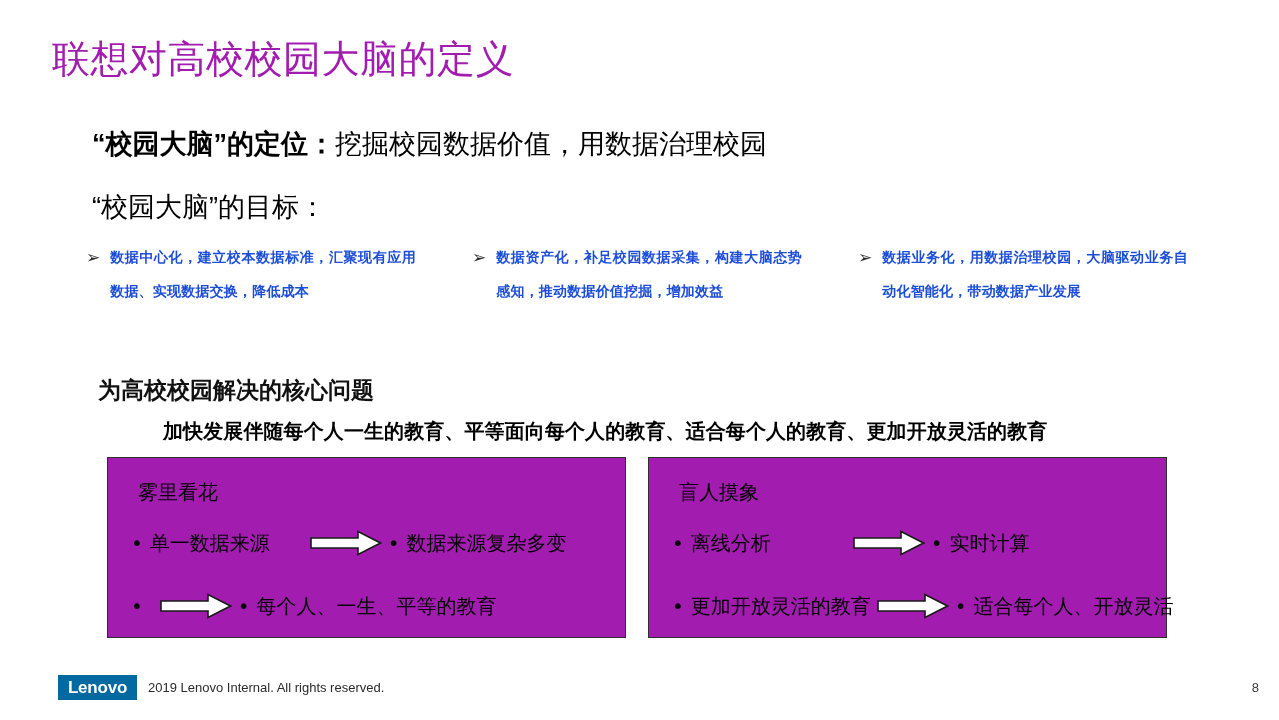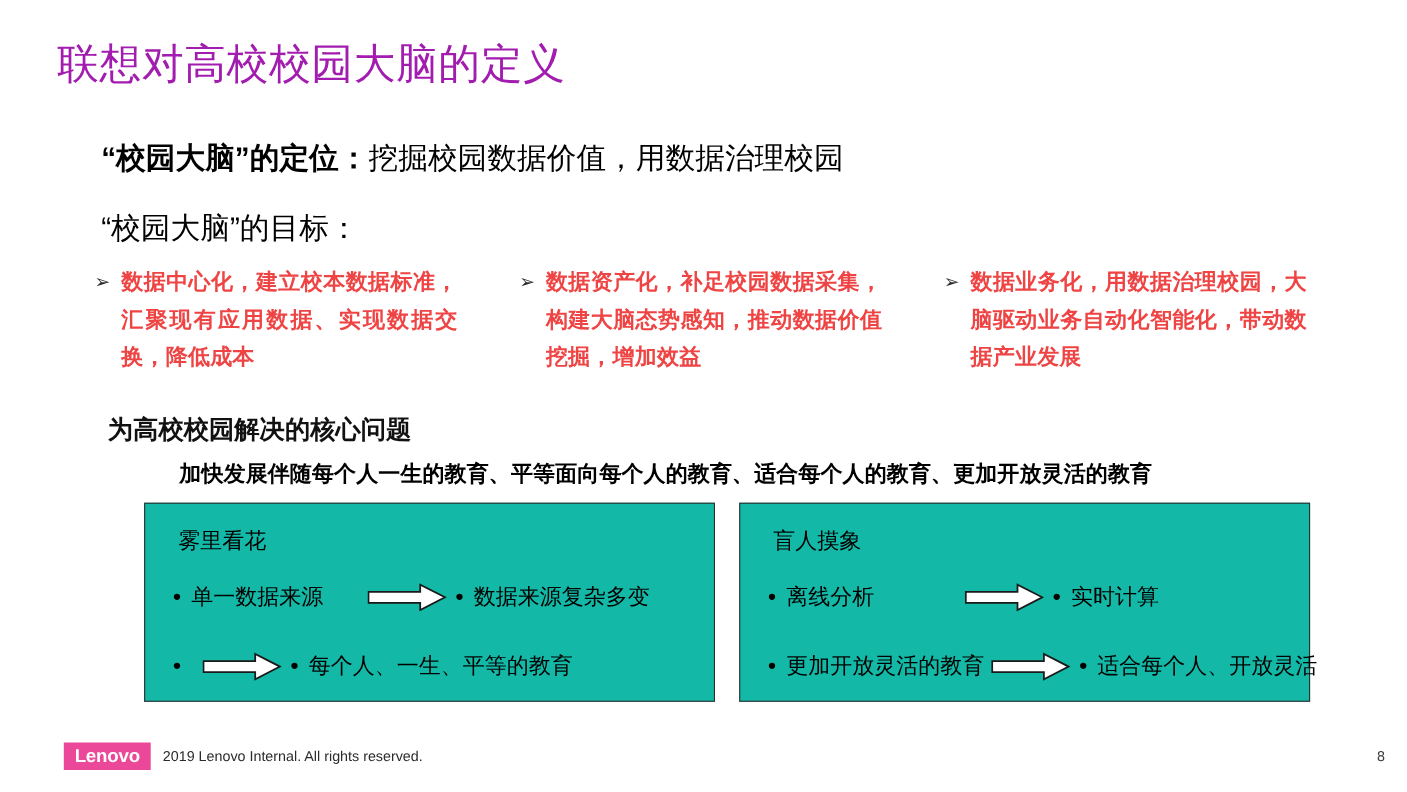--- a/index.html
+++ b/index.html
@@ -83,24 +83,24 @@
   .goal-marker {
     flex: 0 0 auto;
     font-size: 17px;
     line-height: 34px;
     padding-right: 10px;
     color: #2b2b2b;
     font-family: "DejaVu Sans", sans-serif;
   }
   .goal-text {
     flex: 1 1 auto;
-    font-size: 20px;
+    font-size: 14px;
     line-height: 34px;
     font-weight: bold;
-    color: #ef4444;
+    color: #1d4ed8;
     text-align: justify;
     text-align-last: left;
     letter-spacing: 0.2px;
   }
 
   
   .core-heading {
     position: absolute;
     left: 98px;
     top: 374px;
@@ -122,23 +122,22 @@
     font-weight: 700;
     color: #000;
     white-space: nowrap;
     letter-spacing: 0.1px;
   }
 
   
   .box {
     position: absolute;
     border: 1.5px solid #2f2f2f;
-    background: #14b8a6;
+    background: #a21caf;
     box-sizing: border-box;
-    margin-left: 24px;
   }
   .box-left  { left: 107px;  top: 457px; width: 519px; height: 181px; }
   .box-right { left: 648px;  top: 457px; width: 519px; height: 181px; }
 
   .box-title {
     position: absolute;
     top: 20px;
     left: 30px;
     font-size: 20px;
     line-height: 28px;
@@ -296,17 +295,17 @@
       <span class="arrow">
         <svg width="72" height="26" viewBox="0 0 72 26" aria-hidden="true">
           <polygon points="1,8 48,8 48,1.5 70.5,13 48,24.5 48,18 1,18" fill="#ffffff" stroke="#1a1a1a" stroke-width="1.6" stroke-linejoin="miter"></polygon>
         </svg>
       </span>
       <span class="dot">•</span>
       <span class="row-text">适合每个人、开放灵活</span>
     </div>
   </div>
 
-  <div class="footer-logo" style="background: #ec4899;">Lenovo</div>
+  <div class="footer-logo" style="background: #0369a1;">Lenovo</div>
   <div class="footer-text">2019 Lenovo Internal. All rights reserved.</div>
   <div class="page-number">8</div>
 
 </div>
 
 </body></html>

